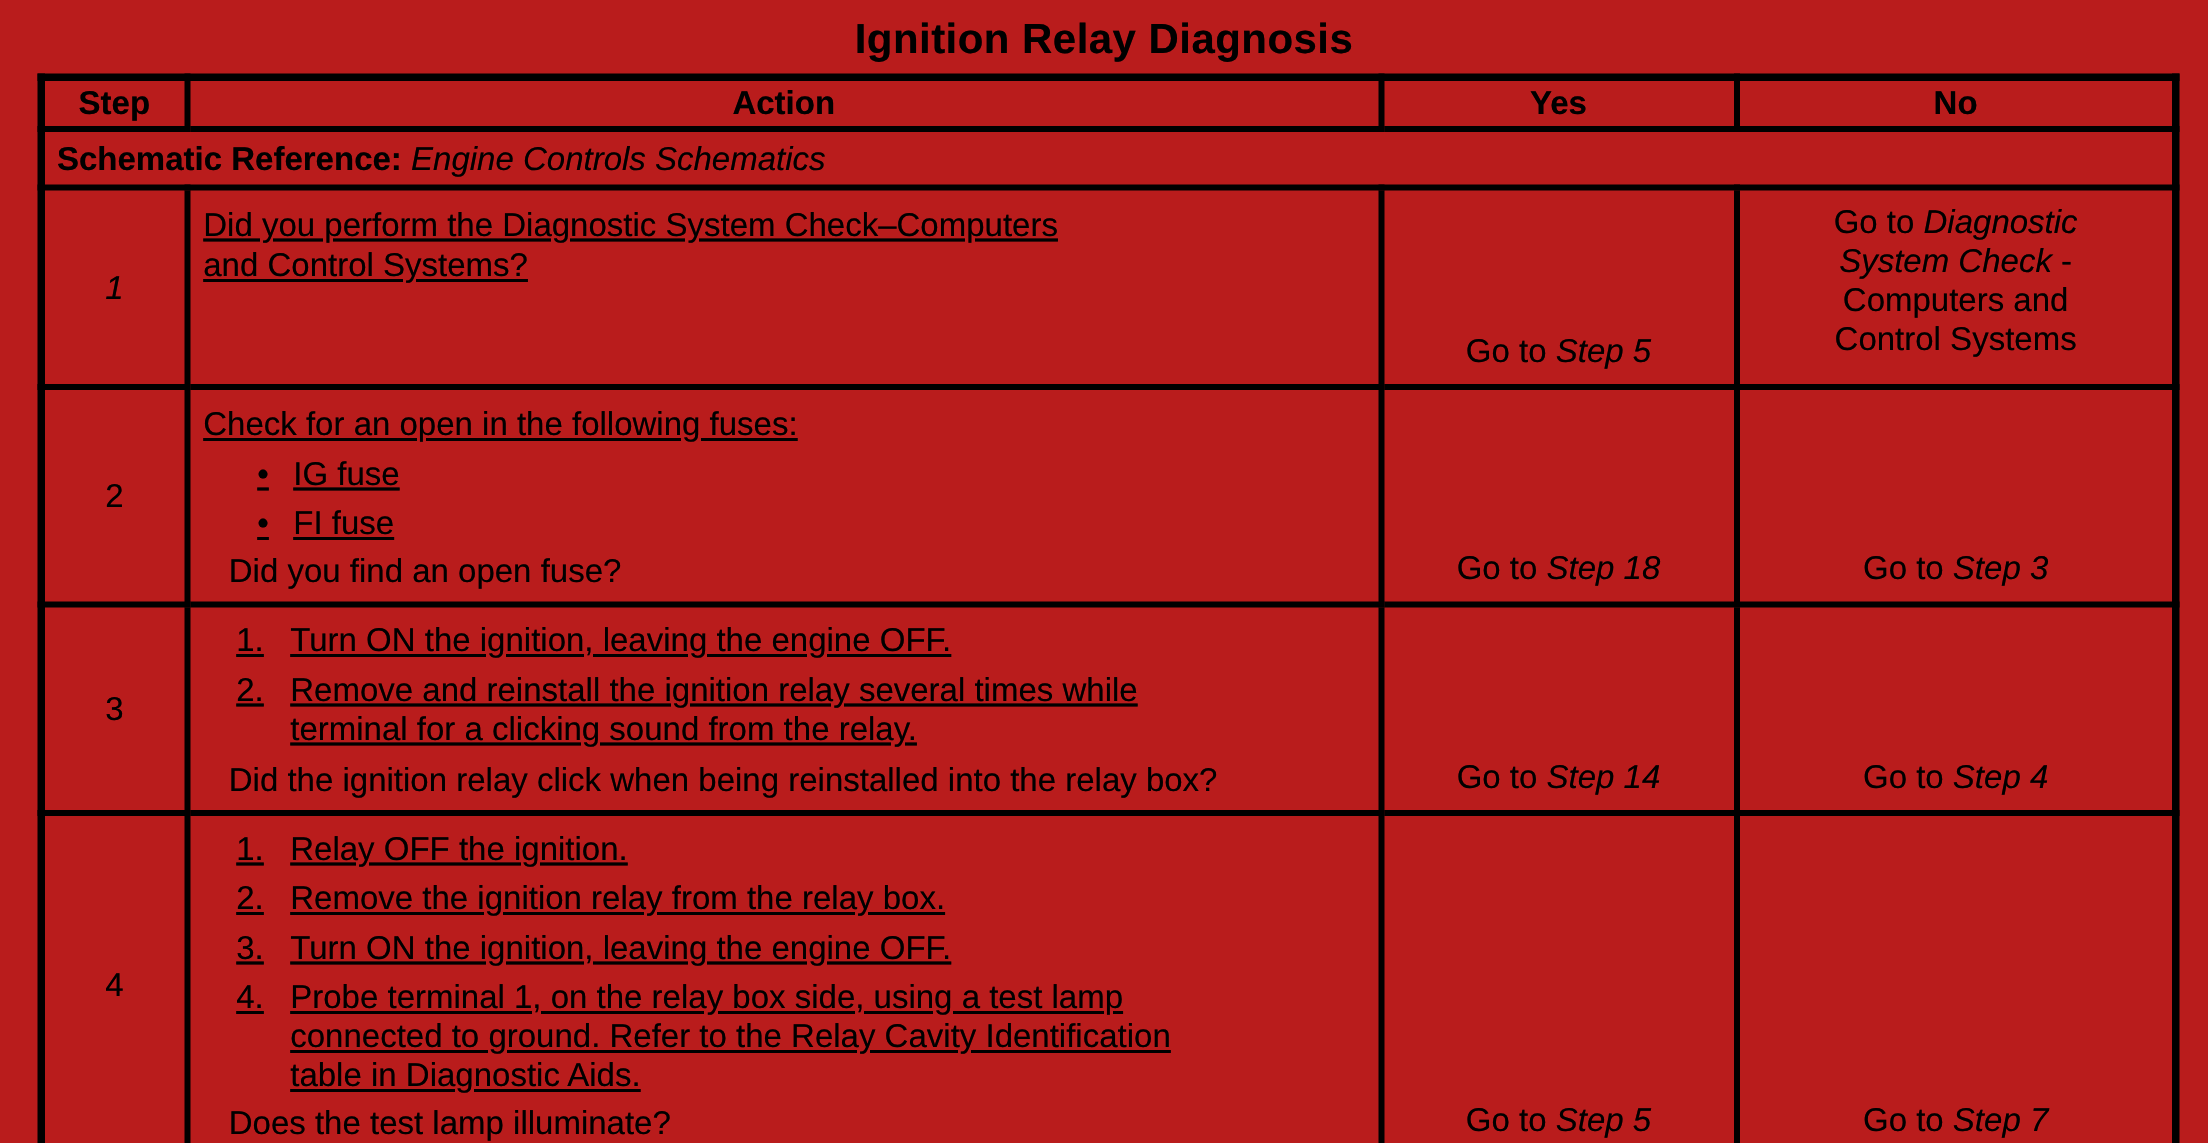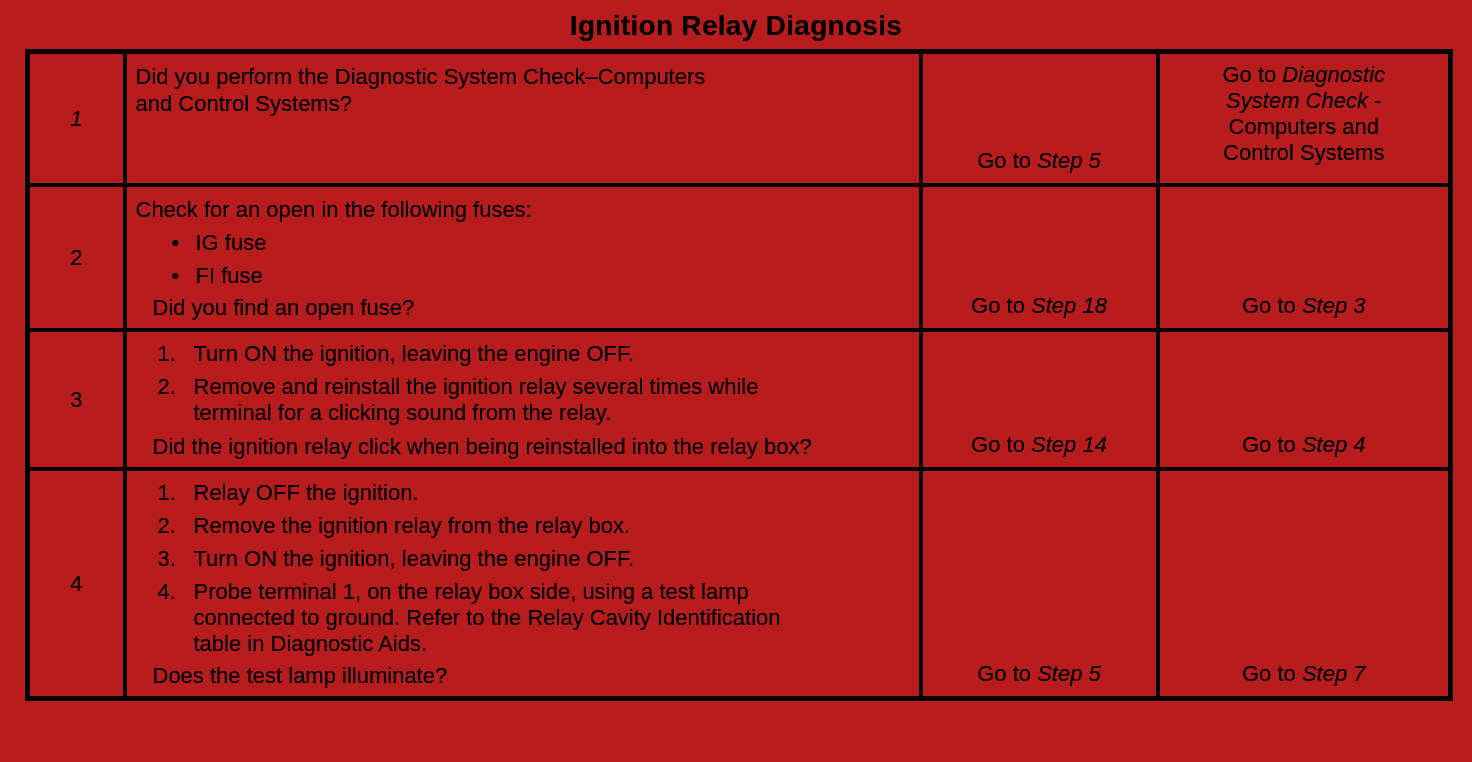--- a/index.html
+++ b/index.html
@@ -56,20 +56,21 @@
     vertical-align: middle;
     font-size: 23px;
     padding: 0;
   }
   td.step-cell.step-italic { font-style: italic; }
   td.action-cell {
     vertical-align: top;
     position: relative;
     padding: 0;
     line-height: 27px;
+    text-decoration: underline;
   }
   .act-pad { padding: 9px 8px 0 9px; }
   .q-bottom {
     position: absolute;
     left: 26px;
     bottom: 7px;
     line-height: 26px;
     white-space: nowrap;
   }
   .n-item {
@@ -119,21 +120,33 @@
 
   <table class="diag">
     <colgroup>
       <col style="width:97px">
       <col style="width:796px">
       <col style="width:237px">
       <col style="width:293px">
     </colgroup>
 
     <tbody>
-
+        <tr>
+      <th class="hdr">Step</th>
+      <th class="hdr">Action</th>
+      <th class="hdr">Yes</th>
+      <th class="hdr">No</th>
+    </tr>
+
+    <tr>
+      <td class="schematic" colspan="4">
+        <span class="bold">Schematic Reference:</span>
+        <span class="ital">Engine Controls Schematics</span>
+      </td>
+    </tr>
 
     <tr class="row-1">
       <td class="step-cell step-italic">1</td>
       <td class="action-cell">
         <div class="act-pad">
           <div>Did you perform the Diagnostic System Check–Computers</div>
           <div>and Control Systems?</div>
         </div>
       </td>
       <td class="goto-cell">

